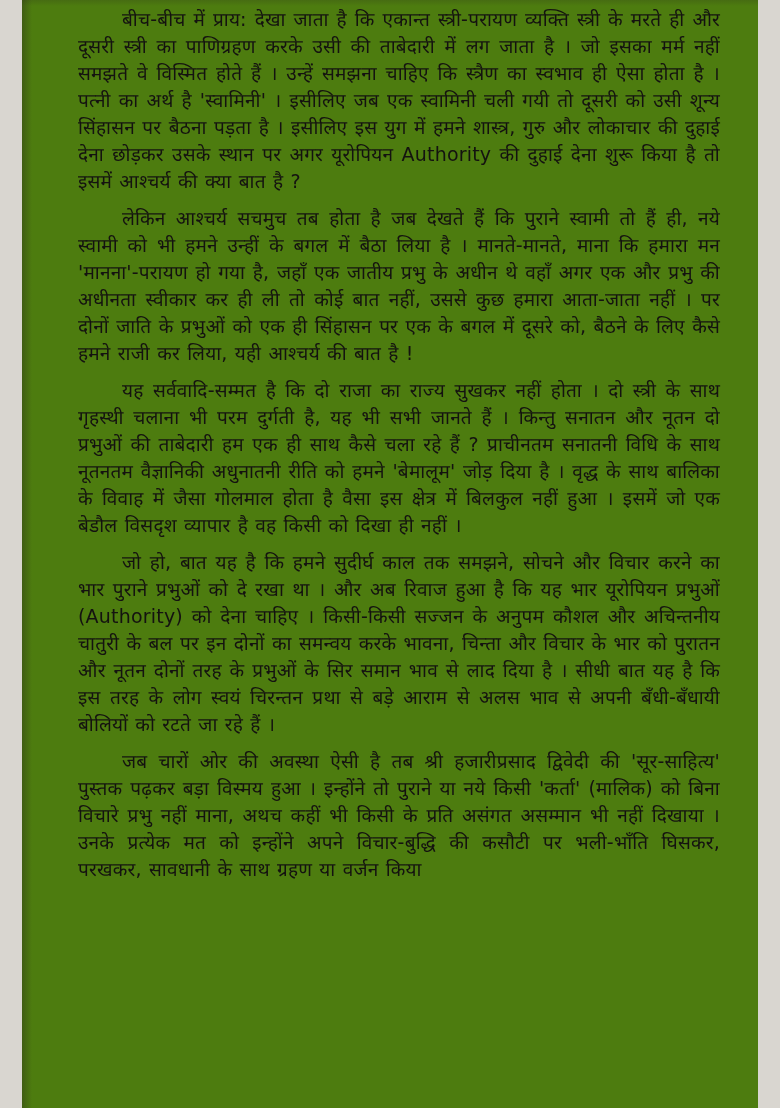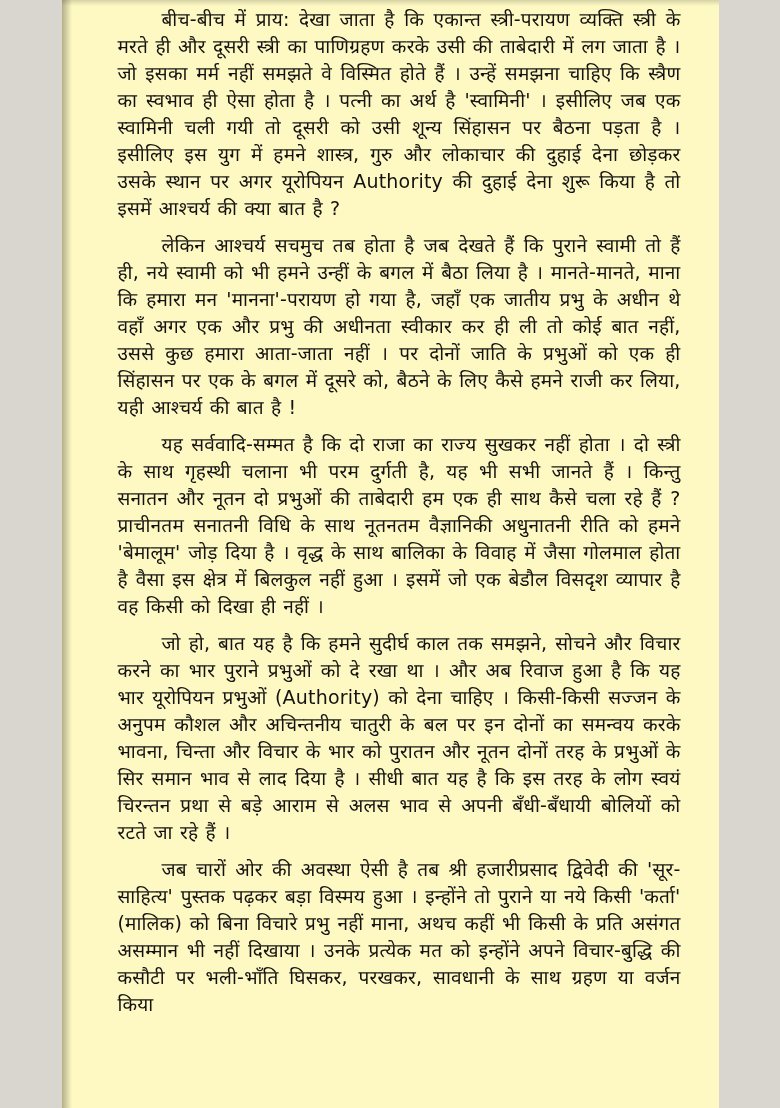--- a/index.html
+++ b/index.html
@@ -2,24 +2,24 @@
 <html lang="hi"><head>
 <meta charset="utf-8">
 <style>
   html, body {
     margin: 0;
     padding: 0;
     background: #d9d6d0;
   }
   .scan-page {
     position: relative;
-    width: 657px;
+    width: 736px;
     height: 1108px;
     margin: 0 auto;
-    background: #fef9c3;
+    background: #4d7c0f;
     box-sizing: border-box;
     padding: 6px 38px 10px 56px;
     overflow: hidden;
     font-family: "DejaVu Sans", "Liberation Serif", sans-serif;
     color: #141210;
   }
   
   .scan-page::before {
     content: "";
     position: absolute;

